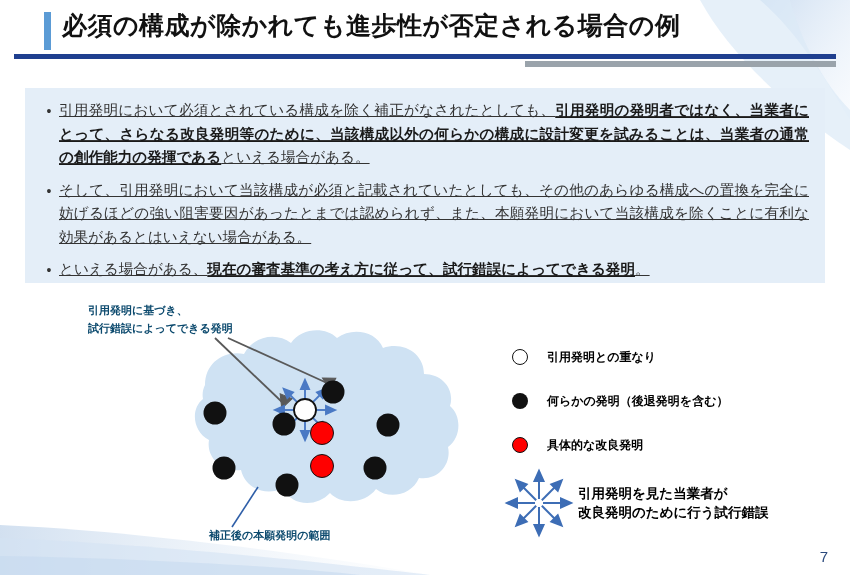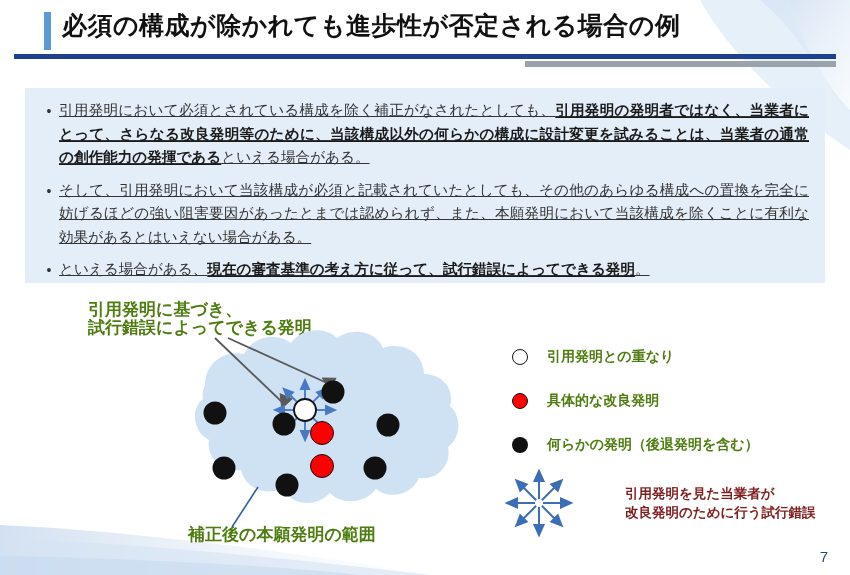--- a/index.html
+++ b/index.html
@@ -127,29 +127,29 @@
     position: absolute;
     left: 0;
     top: 283px;
     width: 850px;
     height: 292px;
     z-index: 2;
   }
 
   .anno {
     position: absolute;
-    font-size: 17px;
+    font-size: 11px;
     line-height: 18px;
-    color: #4d7c0f;
+    color: #0c4a6e;
     font-weight: bold;
     white-space: pre-line;
   }
 
   #anno-top { left: 88px; top: 18px; }
-  #anno-bottom { left: 188px; top: 243px; font-weight: bold; }
+  #anno-bottom { left: 209px; top: 243px; font-weight: bold; }
 
   
   #legend {
     position: absolute;
     left: 505px;
     top: 52px;
     width: 340px;
   }
   .legend-row {
     display: flex;
@@ -165,22 +165,22 @@
   .dot {
     width: 16px;
     height: 16px;
     border-radius: 50%;
     display: block;
   }
   .dot-open { background: #ffffff; border: 1.6px solid #111111; }
   .dot-red  { background: #ff0000; border: 1.5px solid #111111; }
   .dot-black{ background: #111111; }
   .legend-label {
-    font-size: 14px;
-    color: #4d7c0f;
+    font-size: 12px;
+    color: #000000;
     padding-left: 12px;
     font-weight: bold;
     font-family: Liberation Serif, serif;
   }
 
   #legend-arrows {
     position: absolute;
     left: 500px;
     top: 185px;
     width: 350px;
@@ -188,24 +188,23 @@
     align-items: center;
   }
   #legend-arrows .star-wrap {
     flex: 0 0 78px;
     display: flex;
     justify-content: center;
   }
   #legend-arrows .star-label {
     font-size: 13.5px;
     line-height: 19px;
-    color: #7f1d1d;
+    color: #000000;
     white-space: pre-line;
     font-weight: bold;
-    margin-left: 47px;
   }
 
   
   #page-number {
     position: absolute;
     right: 22px;
     bottom: 10px;
     font-size: 15px;
     color: #2b4a7d;
     z-index: 4;
@@ -361,30 +360,30 @@
 
       <div class="legend-row">
         <div class="legend-swatch">
           <span class="dot dot-open"></span>
         </div>
         <div class="legend-label">引用発明との重なり</div>
       </div>
 
       <div class="legend-row">
         <div class="legend-swatch">
+          <span class="dot dot-black"></span>
+        </div>
+        <div class="legend-label">何らかの発明（後退発明を含む）</div>
+      </div>
+
+      <div class="legend-row">
+        <div class="legend-swatch">
           <span class="dot dot-red"></span>
         </div>
         <div class="legend-label">具体的な改良発明</div>
-      </div>
-
-      <div class="legend-row">
-        <div class="legend-swatch">
-          <span class="dot dot-black"></span>
-        </div>
-        <div class="legend-label">何らかの発明（後退発明を含む）</div>
       </div>
 
     </div>
 
     <div id="legend-arrows">
       <div class="star-wrap">
         <svg width="70" height="70" viewBox="0 0 70 70" stroke="#3d6db5" fill="#3d6db5" stroke-width="2">
           <g transform="translate(35,35)">
             <g>
                 <line x1="0" y1="-4" x2="0" y2="-24"></line>

